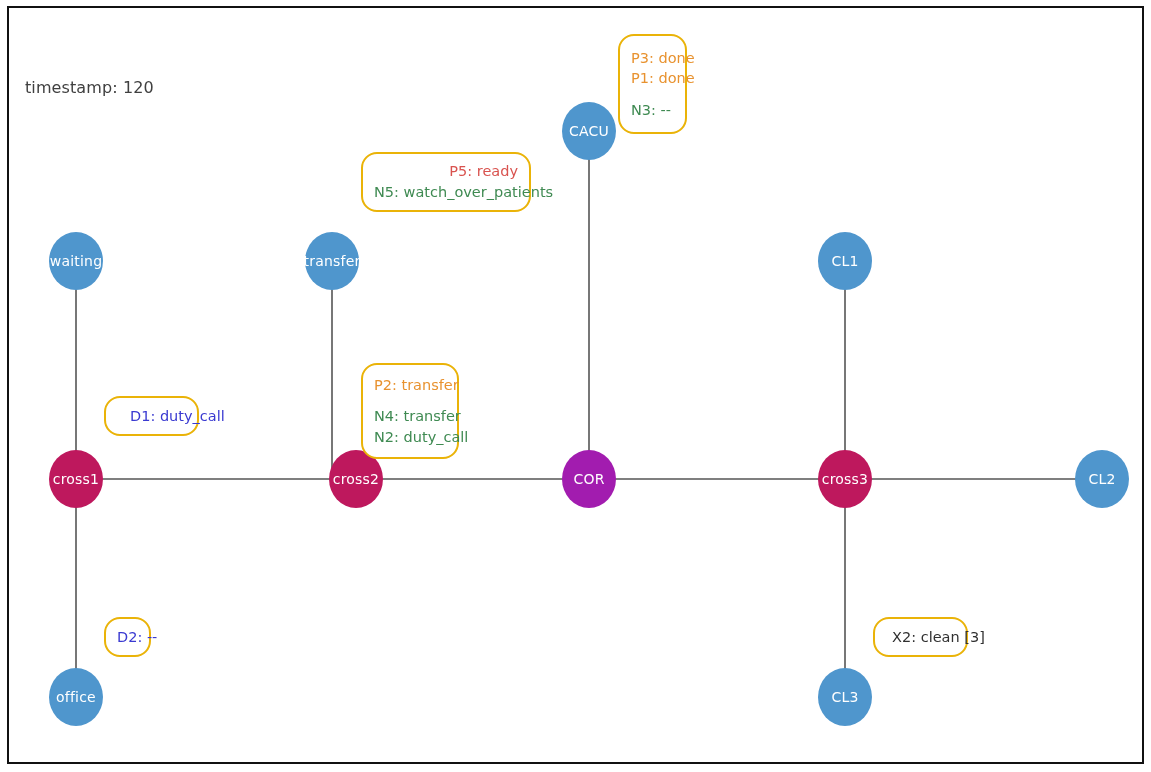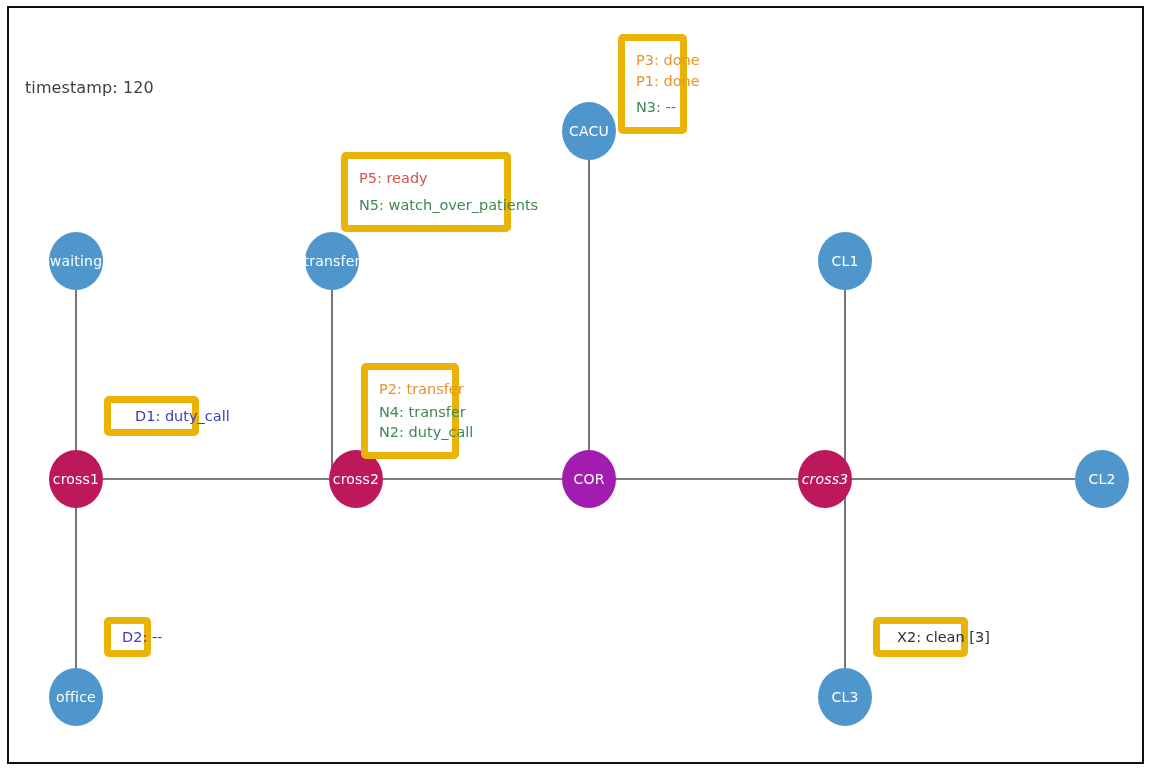--- a/index.html
+++ b/index.html
@@ -52,22 +52,22 @@
     font-size: 14px;
     letter-spacing: 0.2px;
     box-sizing: border-box;
   }
   .node-blue   { background: #4f96cd; }
   .node-gray   { background: #be185d; }
   .node-olive  { background: #a21caf; }
   .infobox {
     position: absolute;
     background: #ffffff;
-    border: 7px solid #eab308;
-    border-radius: 5px;
+    border: 2px solid #eab308;
+    border-radius: 16px;
     box-sizing: border-box;
     padding: 9px 11px;
     display: flex;
     flex-direction: column;
     justify-content: center;
   }
   .infobox .line {
     font-size: 14.5px;
     line-height: 1.42;
     white-space: nowrap;
@@ -112,41 +112,41 @@
       </div>
       <div class="node node-gray" style="left: 49px; top: 450px; width: 54px; height: 58px;">
         <span>cross1</span>
       </div>
       <div class="node node-gray" style="left: 305px; top: 450px; width: 54px; height: 58px; margin-left: 24px;">
         <span>cross2</span>
       </div>
       <div class="node node-olive" style="left: 562px; top: 450px; width: 54px; height: 58px;">
         <span>COR</span>
       </div>
-      <div class="node node-gray" style="left: 798px; top: 450px; width: 54px; height: 58px; font-style: italic;">
+      <div class="node node-gray" style="left: 818px; top: 450px; width: 54px; height: 58px;">
         <span>cross3</span>
       </div>
       <div class="node node-blue" style="left: 1075px; top: 450px; width: 54px; height: 58px;">
         <span>CL2</span>
       </div>
       <div class="node node-blue" style="left: 49px; top: 668px; width: 54px; height: 58px;">
         <span>office</span>
       </div>
       <div class="node node-blue" style="left: 818px; top: 668px; width: 54px; height: 58px;">
         <span>CL3</span>
       </div>
     </div>
   <div id="boxes-layer">
       <div class="infobox" style="left: 618px; top: 34px; width: 69px; height: 100px;">
         <div class="line c-orange">P3: done</div>
         <div class="line c-orange">P1: done</div>
         <div class="gap"></div>
         <div class="line c-green">N3: --</div>
       </div>
-      <div class="infobox" style="left: 341px; top: 152px; width: 170px; height: 80px;">
+      <div class="infobox" style="left: 361px; top: 152px; width: 170px; height: 60px; text-align: right;">
         <div class="line c-red">P5: ready</div>
         <div class="gap"></div>
         <div class="line c-green">N5: watch_over_patients</div>
       </div>
       <div class="infobox" style="left: 361px; top: 363px; width: 98px; height: 96px;">
         <div class="line c-orange">P2: transfer</div>
         <div class="gap"></div>
         <div class="line c-green">N4: transfer</div>
         <div class="line c-green">N2: duty_call</div>
       </div>

